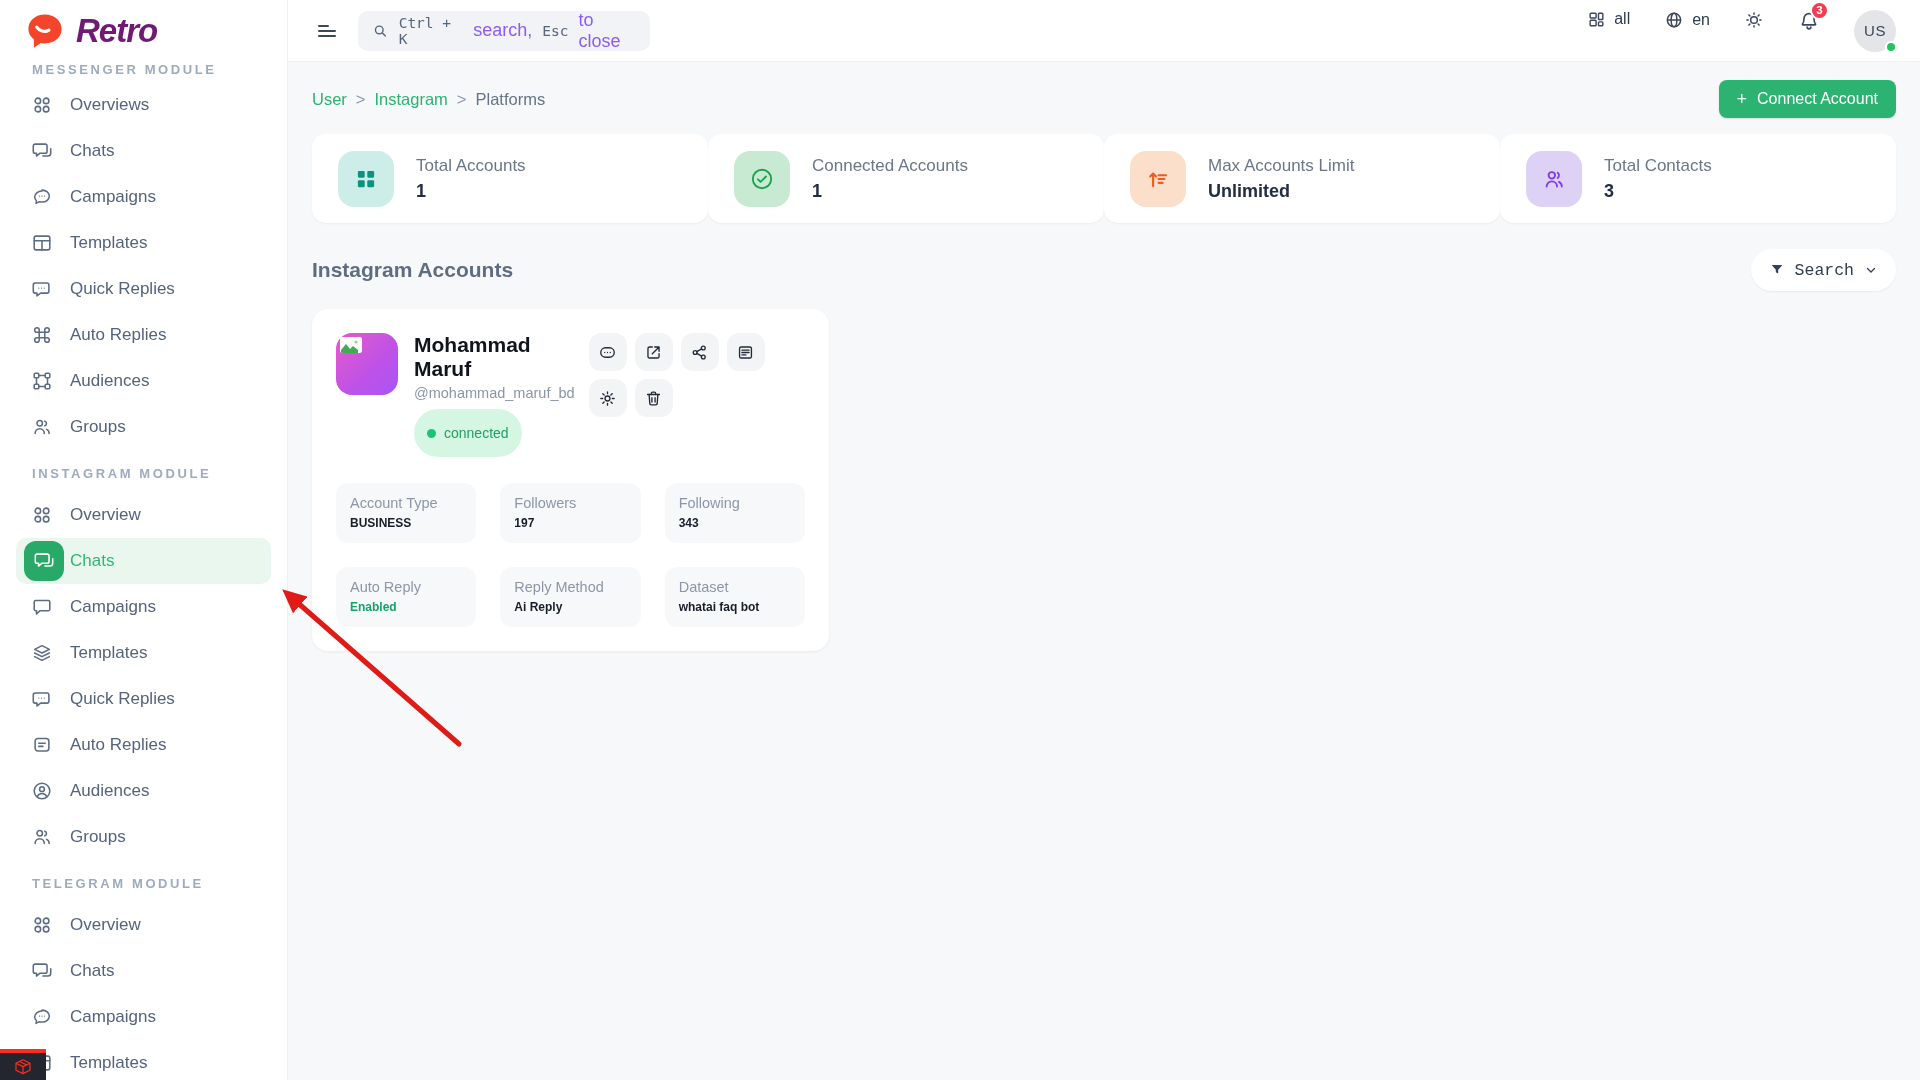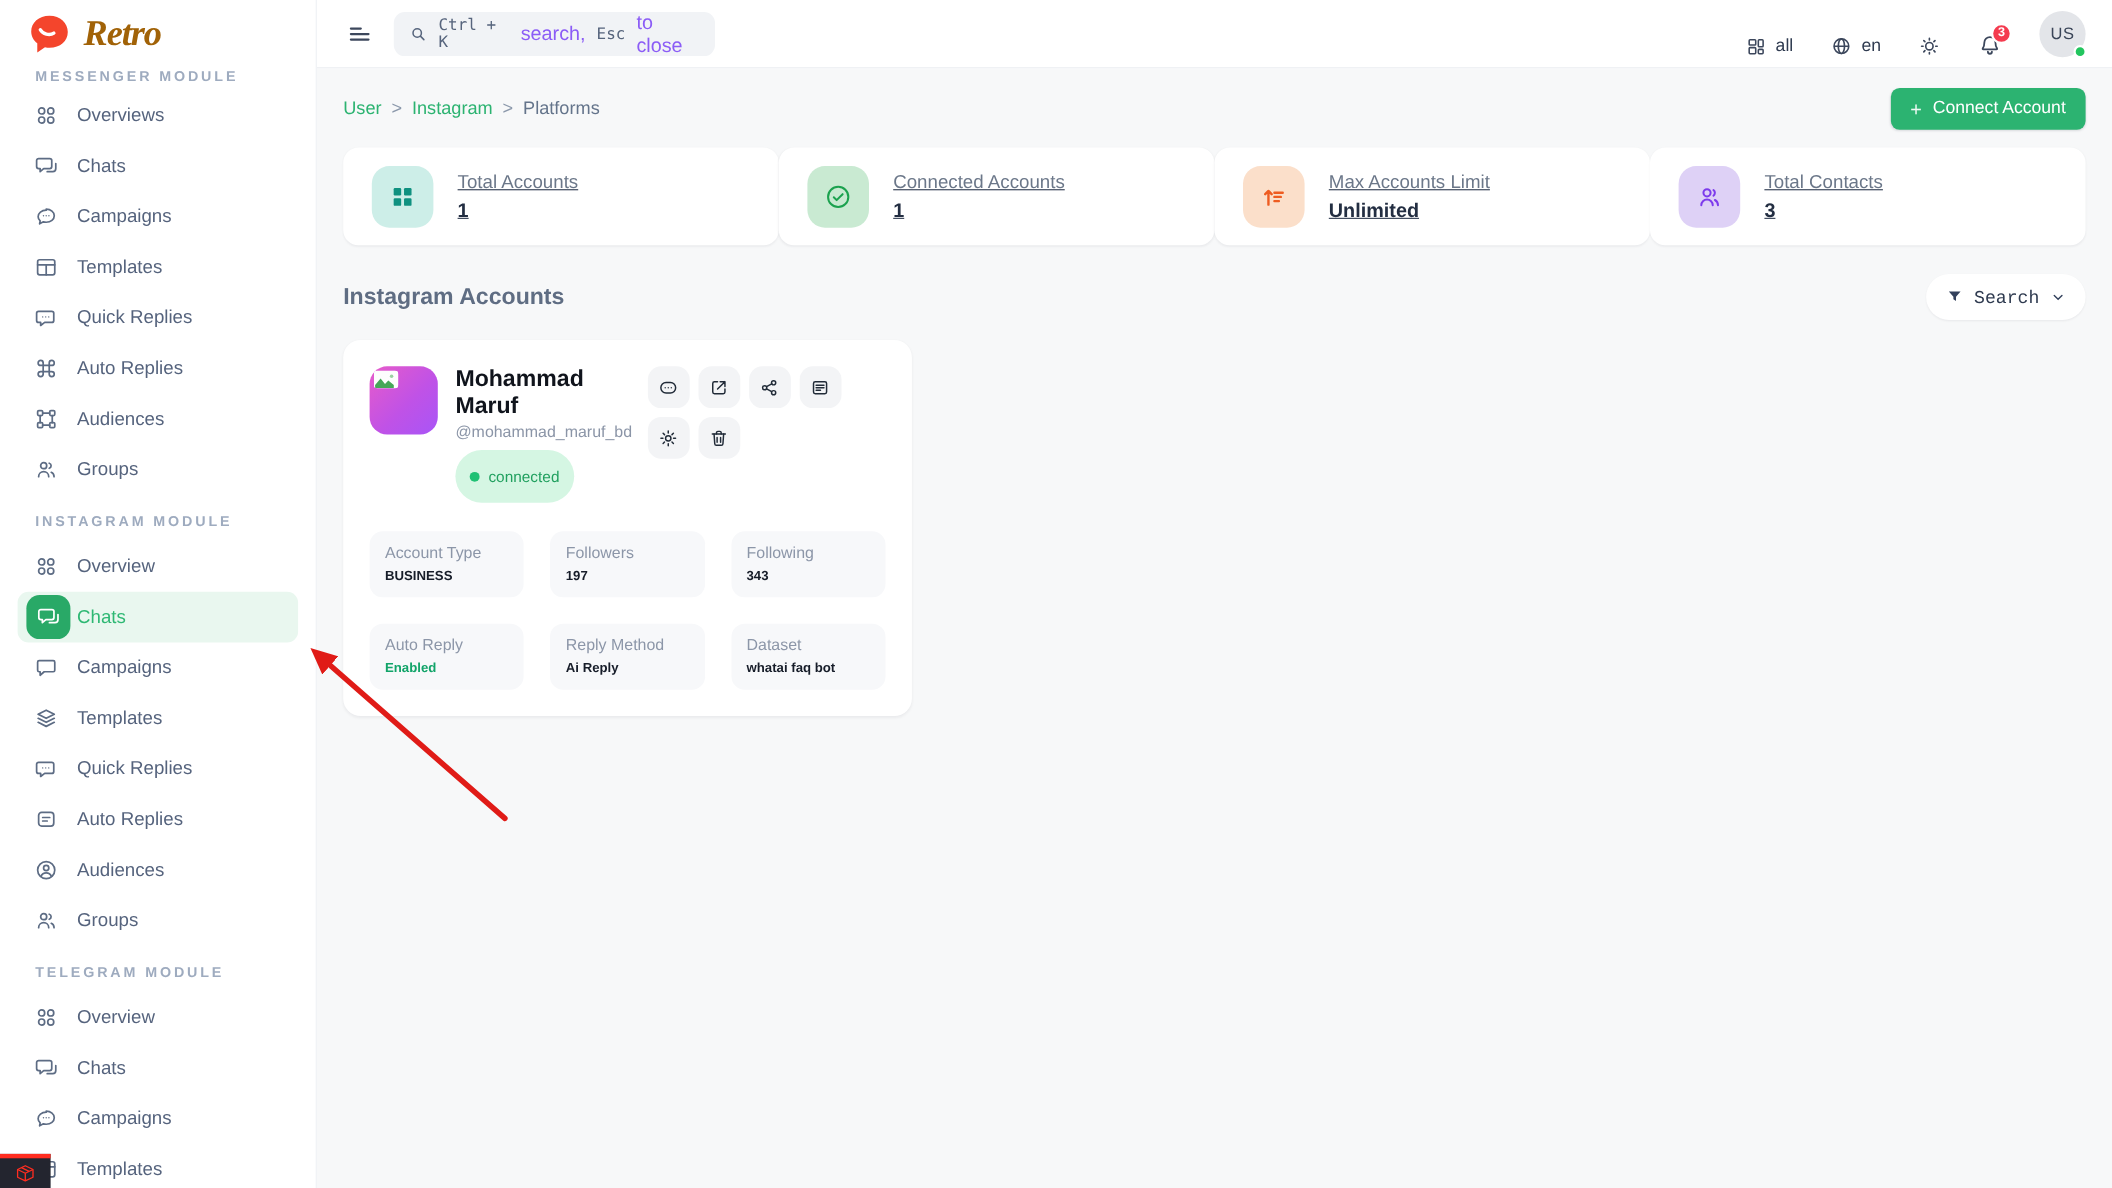--- a/index.html
+++ b/index.html
@@ -15,22 +15,22 @@
 
   
   .sidebar {
     width:288px; min-width:288px; background:#ffffff;
     border-right:1px solid #eef0f4; position:relative; z-index:2;
     display:flex; flex-direction:column; height:1080px;
   }
   .logo-row { height:62px; display:flex; align-items:center; padding:0 24px; gap:10px; flex:none; }
   .logo-bubble { width:42px; height:42px; display:flex; }
   .logo-text {
-    font-family:Liberation Serif, serif; font-style:italic; font-weight:bold;
-    font-size:33px; color:#a16207; letter-spacing:-1px;
+    font-family:Liberation Sans, sans-serif; font-style:italic; font-weight:bold;
+    font-size:33px; color:#701a75; letter-spacing:-1px;
   }
   .nav { flex:1; padding:0 16px; overflow:hidden; }
   .nav-section-label {
     font-size:13px; letter-spacing:2.6px; color:#9eabbf; font-weight:600;
     padding:0 16px; margin:16px 0 10px; height:16px; line-height:16px;
     white-space:nowrap; text-transform:uppercase;
   }
   .nav-section-label.clipped { height:12px; overflow:hidden; margin:0 0 8px;
     display:flex; align-items:flex-end; }
   .nav-section-label.clipped span { margin-bottom:-4px; }
@@ -53,21 +53,21 @@
     display:flex; align-items:center; padding:0 24px; gap:16px; flex:none;
   }
   .hamburger { width:30px; height:30px; border:none; background:transparent; padding:0; cursor:pointer; color:#3c475c; display:flex; align-items:center; justify-content:center; }
   .searchbox {
     width:292px; height:40px; background:#f1f3f6; border-radius:10px;
     display:flex; align-items:center; gap:10px; padding:0 14px; cursor:text;
   }
   .searchbox .icn { color:#58master; color:#57657d; }
   .ph-mono { font-family:"DejaVu Sans Mono", monospace; font-size:14.5px; color:#57657d; }
   .ph-soft { font-size:18px; color:#8b5cf6; }
-  .topbar-right { margin-left:auto; display:flex; align-items:flex-end; gap:34px; }
+  .topbar-right { margin-left:auto; display:flex; align-items:flex-start; gap:34px; }
   .tb-item { display:flex; align-items:center; gap:8px; font-size:16px; color:#2f3b50; cursor:pointer; background:none; border:none; padding:0; font-family:inherit; }
   .tb-icon-btn { background:none; border:none; padding:0; cursor:pointer; color:#3c475c; display:flex; position:relative; }
   .noti-badge {
     position:absolute; top:-9px; right:-9px; min-width:19px; height:19px; border-radius:10px;
     background:#f43b4f; color:#fff; font-size:11.5px; font-weight:bold;
     display:flex; align-items:center; justify-content:center; border:2px solid #fff; padding:0 3px;
   }
   .avatar {
     width:42px; height:42px; border-radius:50%; background:#e3e5e9; position:relative;
     display:flex; align-items:center; justify-content:center; cursor:pointer;
@@ -82,21 +82,21 @@
   .breadcrumb .bc-link { color:#2cb371; cursor:pointer; }
   .breadcrumb .bc-current { color:#64748b; }
   .breadcrumb .bc-sep { color:#8b98ab; }
   .connect-btn {
     background:#2cb371; color:#fff; border:none; border-radius:8px; height:38px;
     padding:0 18px; font-size:16px; font-family:inherit; cursor:pointer;
     display:flex; align-items:center; gap:10px; box-shadow:0 1px 2px rgba(16,24,40,.12);
   }
   .connect-btn .plus { font-size:18px; opacity:.92; }
 
-  .stats-row { display:grid; grid-template-columns:repeat(4,1fr); gap:0; margin-bottom:26px;text-decoration:underline; }
+  .stats-row { display:grid; grid-template-columns:repeat(4,1fr); gap:0; margin-bottom:26px; }
   .stat-card {
     background:#fff; border-radius:14px; height:89px; padding:0 26px;
     display:flex; align-items:center; gap:22px; box-shadow:0 1px 2px rgba(16,24,40,.05);
   }
   .stat-icon { width:56px; height:56px; border-radius:16px; display:flex; align-items:center; justify-content:center; flex:none; }
   .stat-label { color:#6b7789; font-size:17px; margin-bottom:5px; }
   .stat-value { color:#232e42; font-size:18px; font-weight:bold; }
 
   .section-head { display:flex; align-items:center; justify-content:space-between; margin-bottom:18px; }
   .section-title { font-size:21px; color:#5f6d83; font-weight:600; margin:0; }

